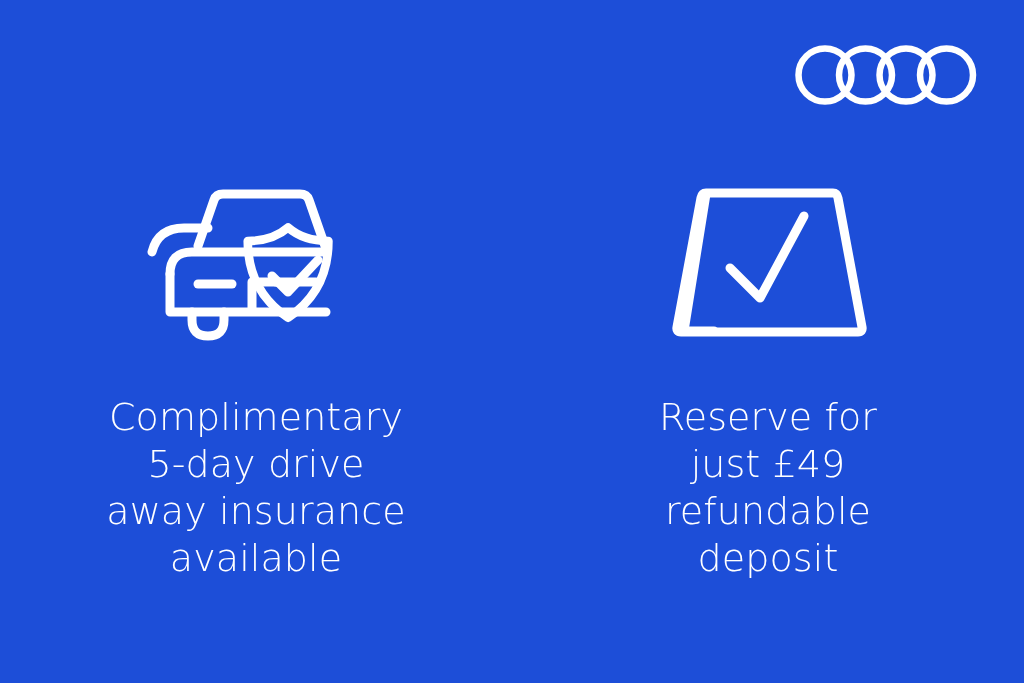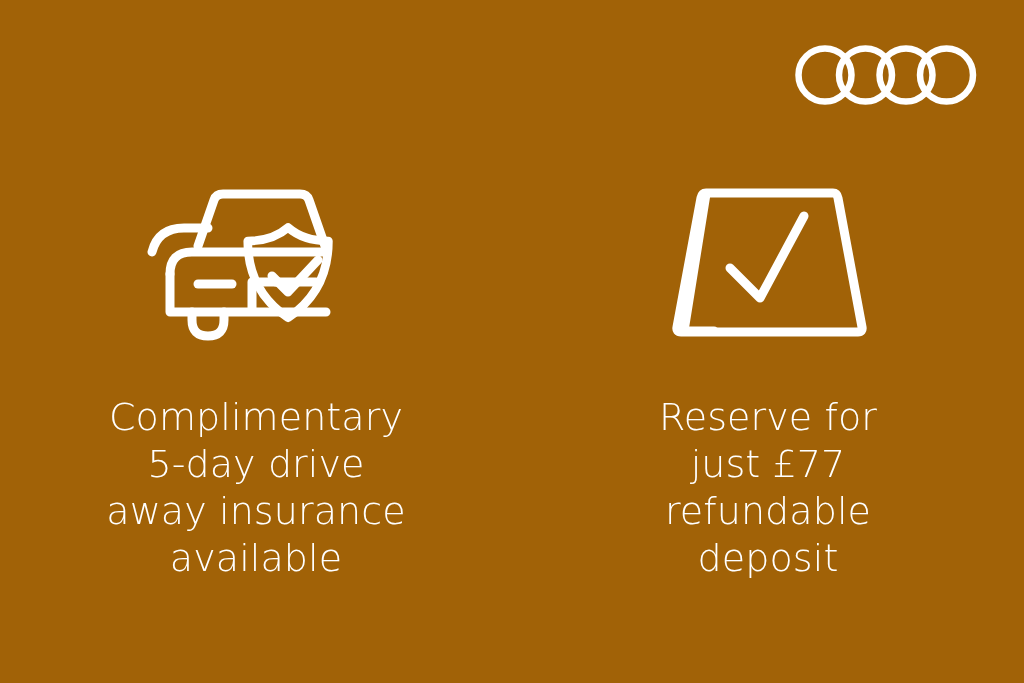--- a/index.html
+++ b/index.html
@@ -11,21 +11,21 @@
     width: 1024px;
     height: 683px;
     overflow: hidden;
     font-family: "DejaVu Sans", sans-serif;
   }
 
   .banner {
     position: relative;
     width: 1024px;
     height: 683px;
-    background: #a16207;
+    background: #1d4ed8;
     box-sizing: border-box;
   }
 
   
   .brand-logo {
     position: absolute;
     top: 44px;
     left: 795px;
     width: 182px;
     height: 62px;
@@ -154,19 +154,19 @@
           <path d="M34 14 Q30 14 29 19 L5 148 Q4 153 9 153 L186 153
                    Q191 153 190 148 L166 19 Q165 14 161 14 Z" transform="translate(6,1)"></path>
 
           <path d="M34 15 L12 152" transform="translate(6,1)"></path>
           <path d="M12 152 L42 152" transform="translate(6,1)"></path>
 
           <path d="M62 96 L92 126 L136 44" transform="translate(2,-6)"></path>
         </svg>
       </div>
       <p class="feature-text">Reserve for
-just £77
+just £49
 refundable
 deposit</p>
     </div>
 
   </div>
 </div>
 
 </body></html>

